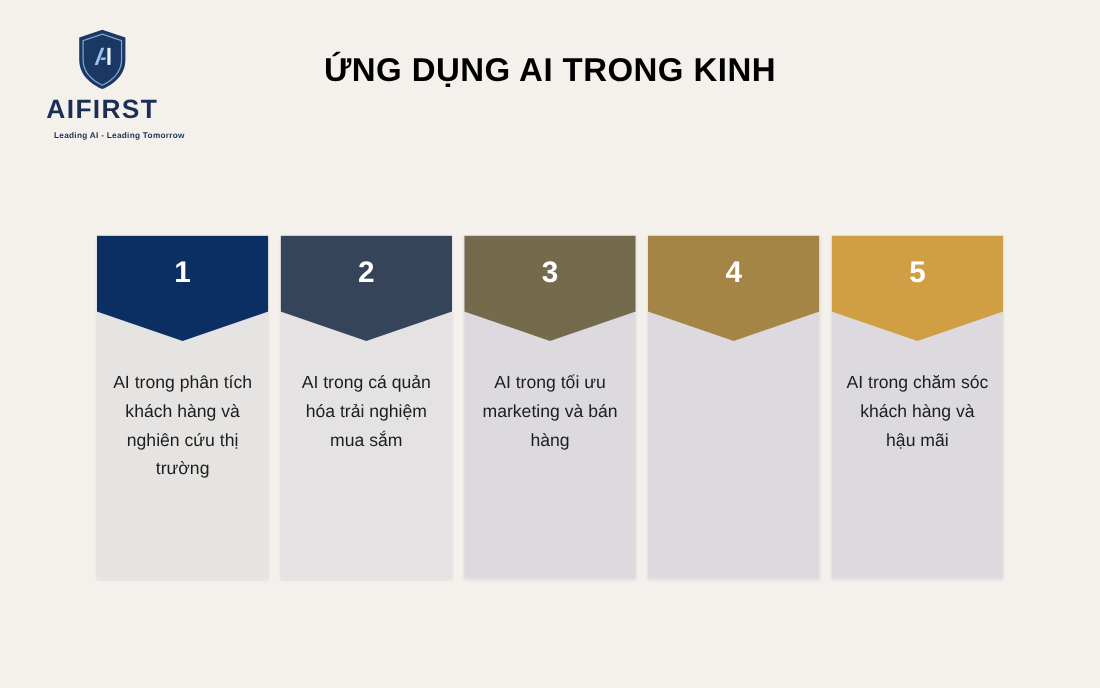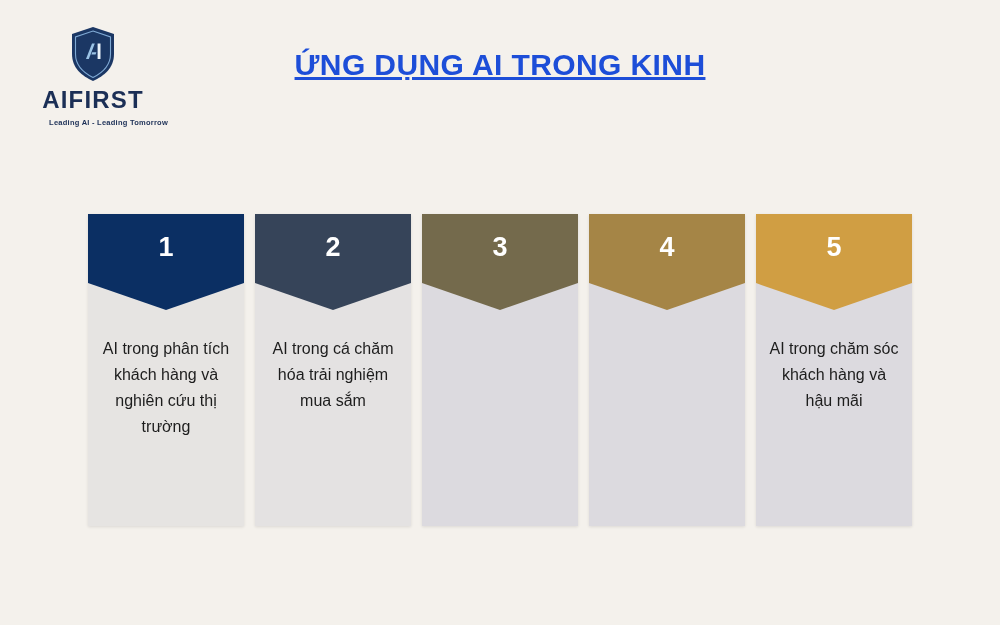--- a/index.html
+++ b/index.html
@@ -135,47 +135,48 @@
       <path d="M24 5 L41.5 11 V28 C41.5 40 33 47 24 51.5 C15 47 6.5 40 6.5 28 V11 Z" fill="none" stroke="#7fa9d4" stroke-width="1.1"></path>
       <path d="M17 33 L23 17.5 L25.8 17.5 L19.8 33 Z" fill="#9cc4e6"></path>
       <path d="M23.2 26.2 L27.4 26.2 L26.6 28.6 L22.4 28.6 Z" fill="#9cc4e6"></path>
       <rect x="28.6" y="17.5" width="2.9" height="15.5" fill="#e9f1f8"></rect>
     </svg>
   </div>
   <div id="brand-wordmark" style="color: rgb(27, 47, 86);">AIFIRST</div>
   <div id="brand-tagline" style="color: rgb(27, 47, 86);">Leading AI - Leading Tomorrow</div>
 </div>
 
-<div id="page-title" style="color: #1d4ed8; text-decoration: underline;">
+<div id="page-title" style="color: #000000;">
   <span class="tline">ỨNG DỤNG AI TRONG KINH</span>
 </div>
 
 <div id="cards-row">
 
   <div class="step-card">
     <div class="card-body" style="background: rgb(230, 228, 226);"></div>
     <div class="card-header" style="background: rgb(11, 47, 99);">
       <span class="card-number">1</span>
     </div>
     <div class="card-text">AI trong phân tích khách hàng và nghiên cứu thị trường</div>
   </div>
 
   <div class="step-card">
     <div class="card-body" style="background: rgb(228, 226, 226);"></div>
     <div class="card-header" style="background: rgb(54, 68, 89);">
       <span class="card-number">2</span>
     </div>
-    <div class="card-text">AI trong cá chăm hóa trải nghiệm mua sắm</div>
+    <div class="card-text">AI trong cá quản hóa trải nghiệm mua sắm</div>
   </div>
 
   <div class="step-card">
     <div class="card-body" style="background: rgb(220, 218, 223);"></div>
     <div class="card-header" style="background: rgb(116, 106, 76);">
       <span class="card-number">3</span>
     </div>
+    <div class="card-text">AI trong tối ưu marketing và bán hàng</div>
   </div>
 
   <div class="step-card">
     <div class="card-body" style="background: rgb(220, 218, 223);"></div>
     <div class="card-header" style="background: rgb(165, 133, 70);">
       <span class="card-number">4</span>
     </div>
   </div>
 
   <div class="step-card">

